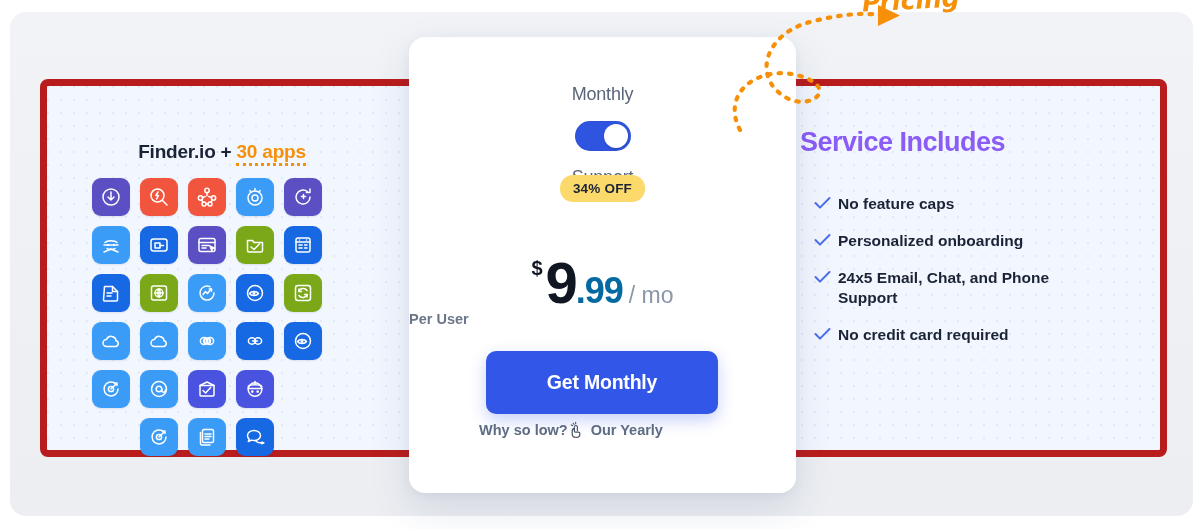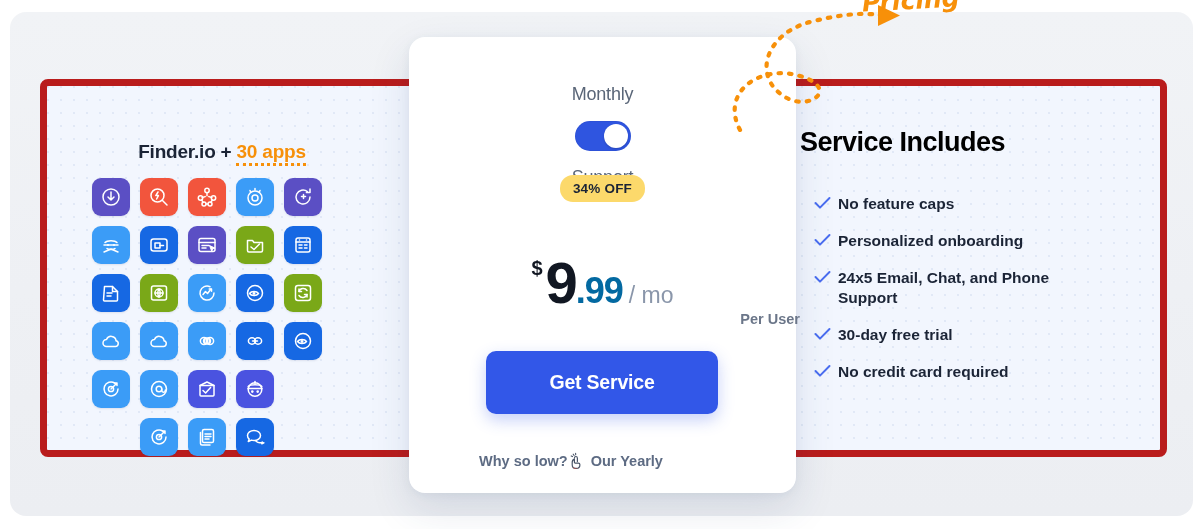--- a/index.html
+++ b/index.html
@@ -63,21 +63,21 @@
     position:absolute;left:93px;top:332px;width:180px;
     display:flex;gap:10px;
   }
 
   
   .service{
     position:absolute;right:0px;top:0px;width:360px;height:378px;
   }
   .service-title{
     position:absolute;left:0;top:41px;
-    font-size:27px;font-weight:bold;color:#000000;letter-spacing:-.5px;
+    font-size:27px;font-weight:bold;color:#8b5cf6;letter-spacing:-.5px;
   }
   .service-list{
     position:absolute;left:0;top:94px;width:300px;
     list-style:none;margin:14px;padding:0;
   }
   .service-item{
     display:flex;align-items:flex-start;margin-bottom:16px;
     font-size:15.5px;font-weight:bold;color:#1b2436;line-height:1.3;
   }
   .service-item .check{
@@ -119,34 +119,34 @@
 
   .price-block{
     position:absolute;top:212px;left:0;width:387px;text-align:center;
     white-space:nowrap;
   }
   .cur{font-size:20px;font-weight:bold;color:#111722;vertical-align:28px;margin-right:3px;}
   .amt-int{font-size:58px;font-weight:bold;color:#111722;letter-spacing:-2px;}
   .amt-dec{font-size:36px;font-weight:bold;color:#0369a1;letter-spacing:-1px;}
   .per{font-size:23px;color:#8a96aa;margin-left:6px;font-weight:normal;}
   .per-user{
-    position:absolute;top:274px;left:0;width:391px;text-align:right;
+    position:absolute;top:274px;left:0;width:391px;text-align:left;
     font-size:14.5px;font-weight:bold;color:#6b7689;
   }
 
   .cta{
     position:absolute;left:77px;top:314px;width:232px;height:63px;
     background:#3257e8;border:none;border-radius:10px;cursor:pointer;
     color:#ffffff;font-size:19.5px;font-weight:bold;letter-spacing:-.2px;
     font-family:"Liberation Sans", sans-serif;
     box-shadow:0 6px 16px rgba(50,87,232,.28);
   }
 
   .sublinks{
-    position:absolute;top:415px;left:0;width:324px;
+    position:absolute;top:384px;left:0;width:324px;
     display:flex;align-items:center;justify-content:center;
   }
   .sublink{
     font-size:14.5px;font-weight:bold;color:#5d6b83;cursor:pointer;
     display:flex;align-items:center;gap:6px;white-space:nowrap;
   }
 
   
   .annot{position:absolute;left:690px;top:-18px;width:330px;height:150px;pointer-events:none;}
   .annot-text{
@@ -444,26 +444,20 @@
           <li class="service-item">
             <span class="check"><svg width="17" height="14" viewBox="0 0 17 14">
                 <path d="M1.5 7l4.5 4.6L15.5 2" fill="none" stroke="#4a6df0" stroke-width="2" stroke-linecap="round" stroke-linejoin="round"></path>
               </svg></span>
             <span class="txt">24x5 Email, Chat, and Phone Support</span>
           </li>
           <li class="service-item">
             <span class="check"><svg width="17" height="14" viewBox="0 0 17 14">
                 <path d="M1.5 7l4.5 4.6L15.5 2" fill="none" stroke="#4a6df0" stroke-width="2" stroke-linecap="round" stroke-linejoin="round"></path>
               </svg></span>
-            <span class="txt">30-day free trial</span>
-          </li>
-          <li class="service-item">
-            <span class="check"><svg width="17" height="14" viewBox="0 0 17 14">
-                <path d="M1.5 7l4.5 4.6L15.5 2" fill="none" stroke="#4a6df0" stroke-width="2" stroke-linecap="round" stroke-linejoin="round"></path>
-              </svg></span>
             <span class="txt">No credit card required</span>
           </li>
         </ul>
     </div>
   </div>
 
   <div class="price-card">
 
     <div class="toggle-row">
       <span class="toggle-label">Monthly</span>
@@ -475,21 +469,21 @@
 
     <div class="badge">
       <span>34% OFF</span>
     </div>
 
     <div class="price-block">
       <span class="cur">$</span><span class="amt-int">9</span><span class="amt-dec">.99</span><span class="per">/ mo</span>
     </div>
     <div class="per-user">Per User</div>
 
-    <button class="cta">Get Service</button>
+    <button class="cta">Get Monthly</button>
 
     <div class="sublinks">
       <span class="sublink">
         <span>Why so low?</span>
       </span>
       <span class="sublink">
         <span style="display:inline-flex;">
           <svg width="17" height="18" viewBox="0 0 17 18">
             <path d="M5.2 2.2l.9 1.3M7.6 1.3l.1 1.5M3.2 3.9l1.3.7" stroke="#4a5568" stroke-width="1.1" fill="none" stroke-linecap="round"></path>
             <path d="M6.4 6.2c0-1 .7-1.7 1.5-1.7s1.5.7 1.5 1.7v3.4" fill="none" stroke="#4a5568" stroke-width="1.2" stroke-linecap="round"></path>

